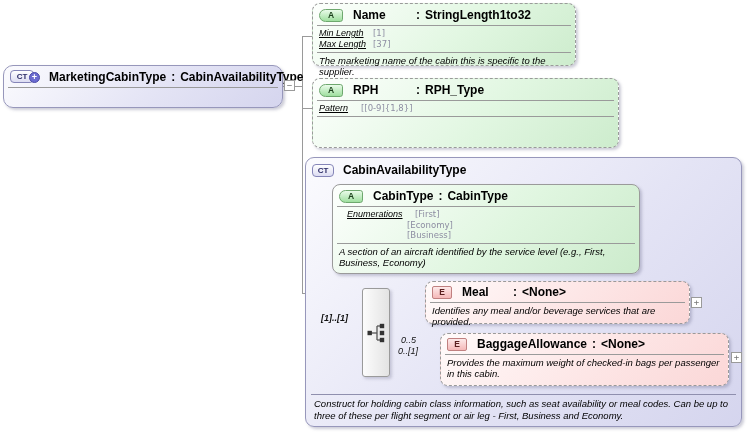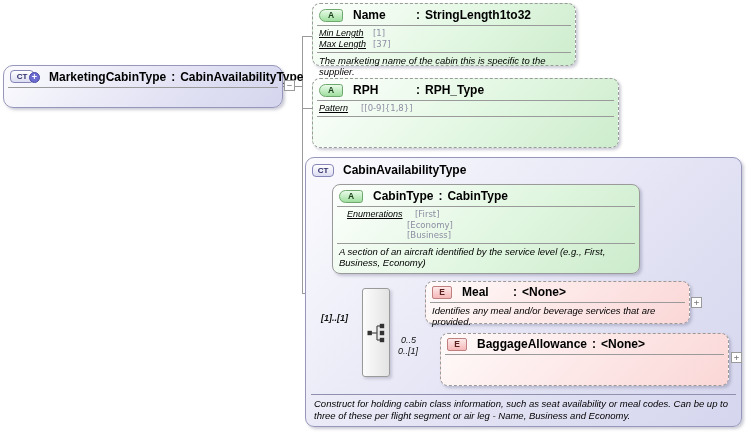--- a/index.html
+++ b/index.html
@@ -134,21 +134,21 @@
       </div>
     </div>
     <div class="divider"></div>
   </div>
 
   <div id="ct-box" class="box lav" style="left:305px;top:157px;width:437px;height:270px;">
     <div class="hdr" style="padding:5px 6px 2px 6px;">
       <span class="tag tag-ct">CT</span>
       <span class="name">CabinAvailabilityType</span>
     </div>
-    <div id="ct-note">Construct for holding cabin class information, such as seat availability or meal codes. Can be up to three of these per flight segment or air leg - Name, Business and Economy.</div>
+    <div id="ct-note">Construct for holding cabin class information, such as seat availability or meal codes. Can be up to three of these per flight segment or air leg - First, Business and Economy.</div>
   </div>
 
   <div class="box green-solid" style="left:332px;top:184px;width:308px;height:90px;">
     <div class="hdr">
       <span class="tag tag-a">A</span>
       <span class="name">CabinType</span>
       <span class="colon">:</span>
       <span class="type">CabinType</span>
     </div>
     <div class="divider"></div>
@@ -200,16 +200,17 @@
   <div class="toggle" style="left:691px;top:297px;">+</div>
 
   <div class="box pink" style="left:440px;top:333px;width:289px;height:53px;">
     <div class="hdr" style="padding-top:3px;">
       <span class="tag tag-e">E</span>
       <span class="name">BaggageAllowance</span>
       <span class="colon">:</span>
       <span class="type">&lt;None&gt;</span>
     </div>
     <div class="divider"></div>
+    <div class="note">Provides the maximum weight of checked-in bags per passenger in this cabin.</div>
   </div>
   <div class="toggle" style="left:731px;top:352px;">+</div>
 
 </div>
 
 </body></html>

